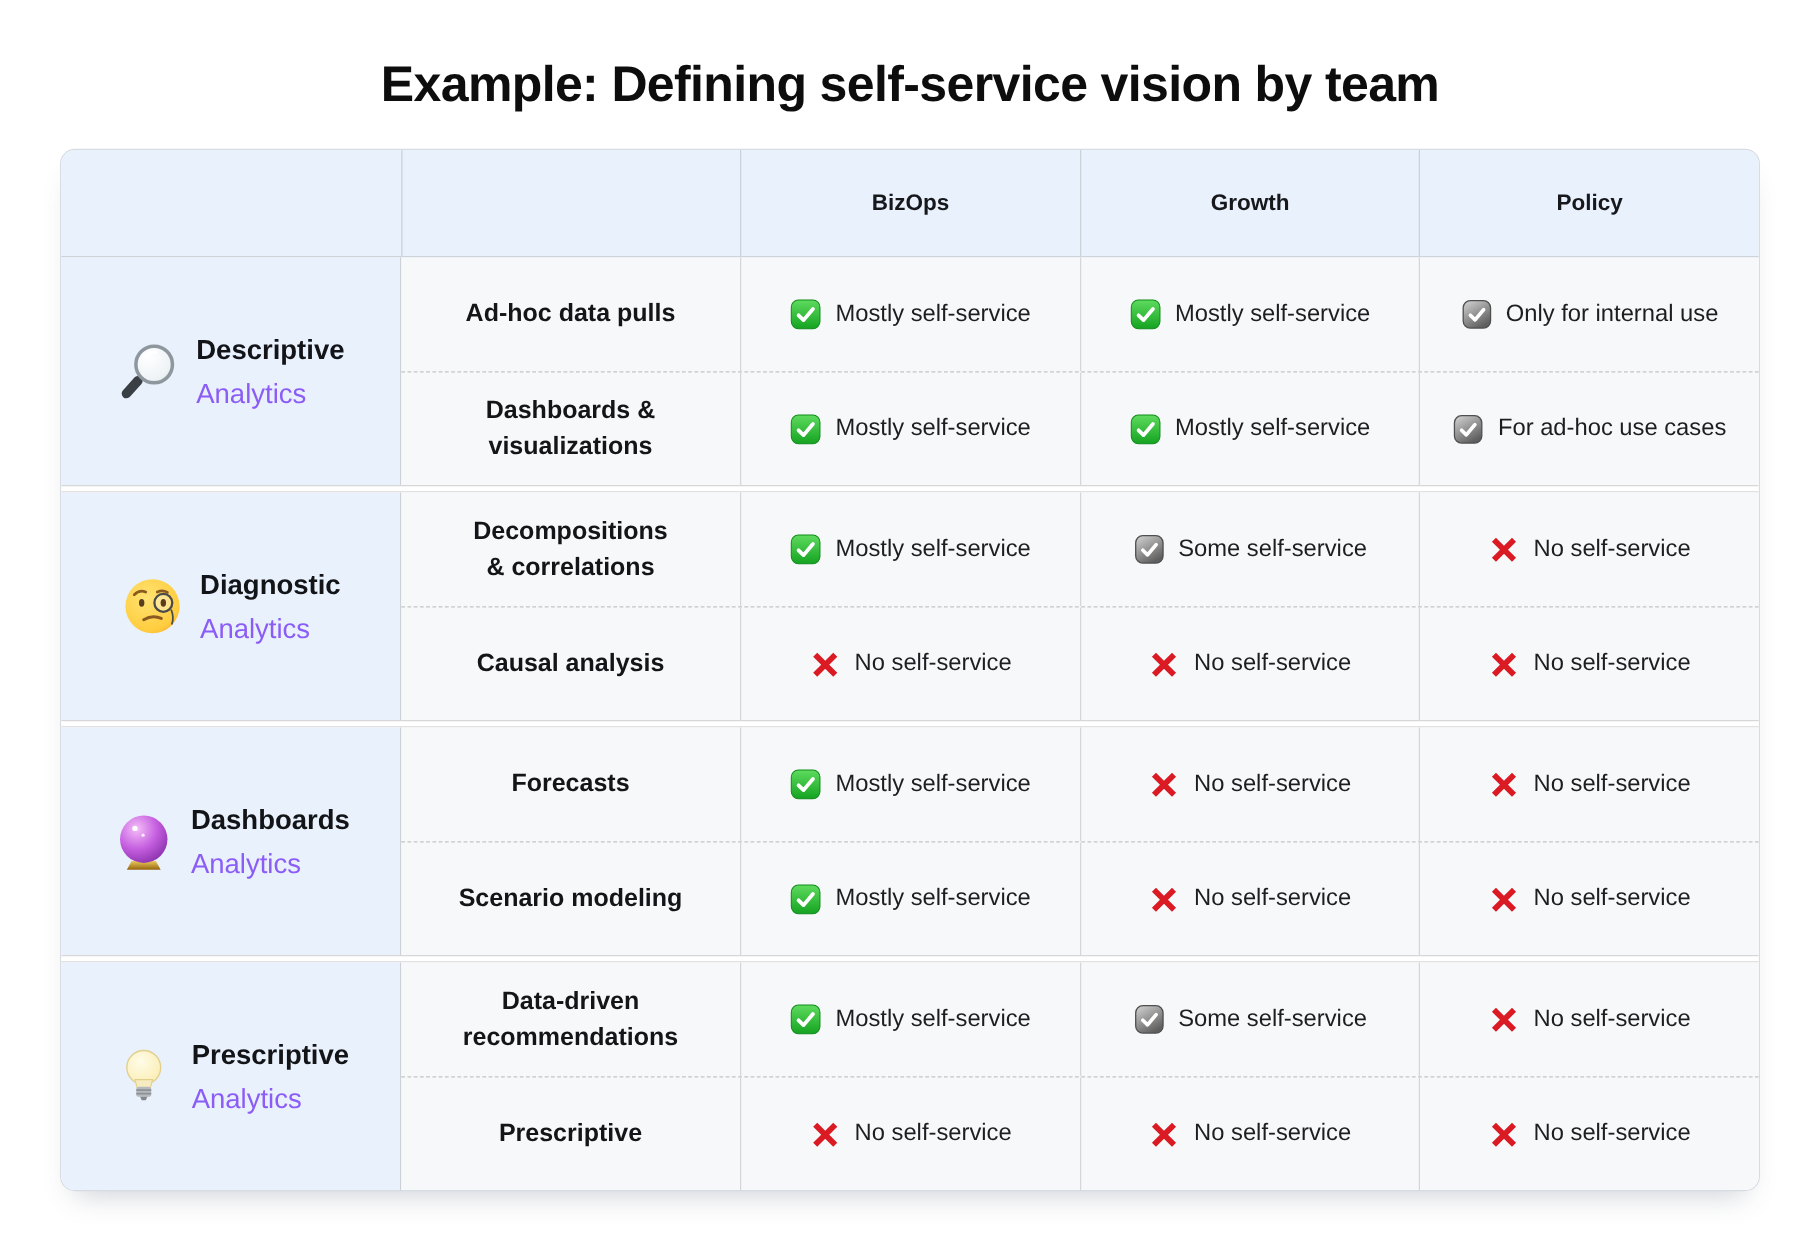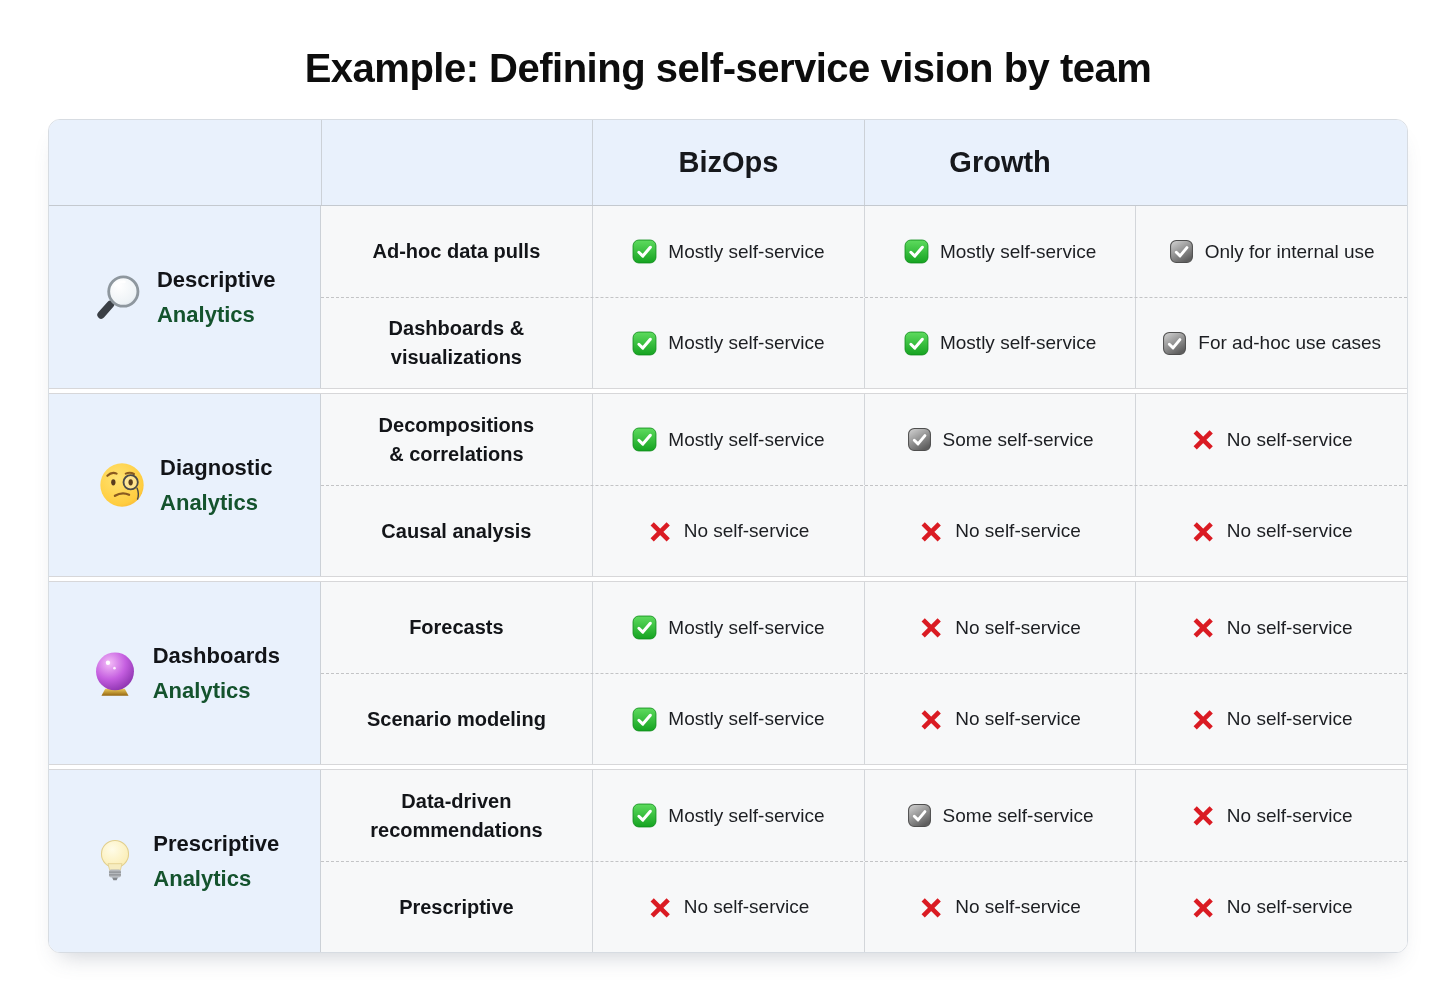--- a/index.html
+++ b/index.html
@@ -29,21 +29,21 @@
   
   .header-row {
     display: grid;
     grid-template-columns: repeat(5, 1fr);
     height: 86px;
     background: #e9f1fc;
     border-bottom: 1px solid #c4c9cf;
   }
   .h-cell {
     display: flex; align-items: center; justify-content: center;
-    font-size: 29px; font-weight: 700; color: #16181c;
+    font-size: 18px; font-weight: 700; color: #16181c;
     border-left: 1px solid #ccd1d7;
   }
   .h-cell:first-child { border-left: none; }
 
   
   .group {
     display: grid;
     grid-template-columns: 20% 80%;
     background: #f7f8f9;
   }
@@ -56,21 +56,21 @@
 
   .cat-cell {
     background: #e9f1fc;
     border-right: 1px solid #ccd1d7;
     display: flex; align-items: center; justify-content: center;
     gap: 12px;
   }
   .cat-icon svg { width: 52px; height: 52px; display: block; }
   .cat-text { display: flex; flex-direction: column; gap: 9px; }
   .cat-name { font-size: 22px; font-weight: 700; color: #121418; }
-  .cat-sub  { font-size: 22px; font-weight: 700; color: #14532d; }
+  .cat-sub  { font-size: 22px; font-weight: 400; color: #8b5cf6; }
 
   .group-rows { display: flex; flex-direction: column; }
   .sub-row {
     display: grid;
     grid-template-columns: repeat(4, 1fr);
     height: 91px;
     background: #f7f8f9;
   }
   .sub-row.second { border-top: 1px dashed #c3c4c6; }
 
@@ -98,20 +98,21 @@
 
   <h1 class="page-title">Example: Defining self-service vision by team</h1>
 
   <div class="ss-table">
 
     <div class="header-row">
       <div class="h-cell"></div>
       <div class="h-cell"></div>
       <div class="h-cell">BizOps</div>
       <div class="h-cell">Growth</div>
+      <div class="h-cell">Policy</div>
     </div>
 
     <div class="group">
       <div class="cat-cell">
         <span class="cat-icon">
             <svg viewBox="0 0 48 48">
               <defs>
                 <radialGradient id="gLens" cx="0.35" cy="0.3" r="0.95">
                   <stop offset="0" stop-color="#ffffff"></stop>
                   <stop offset="0.65" stop-color="#eef3f6"></stop>

